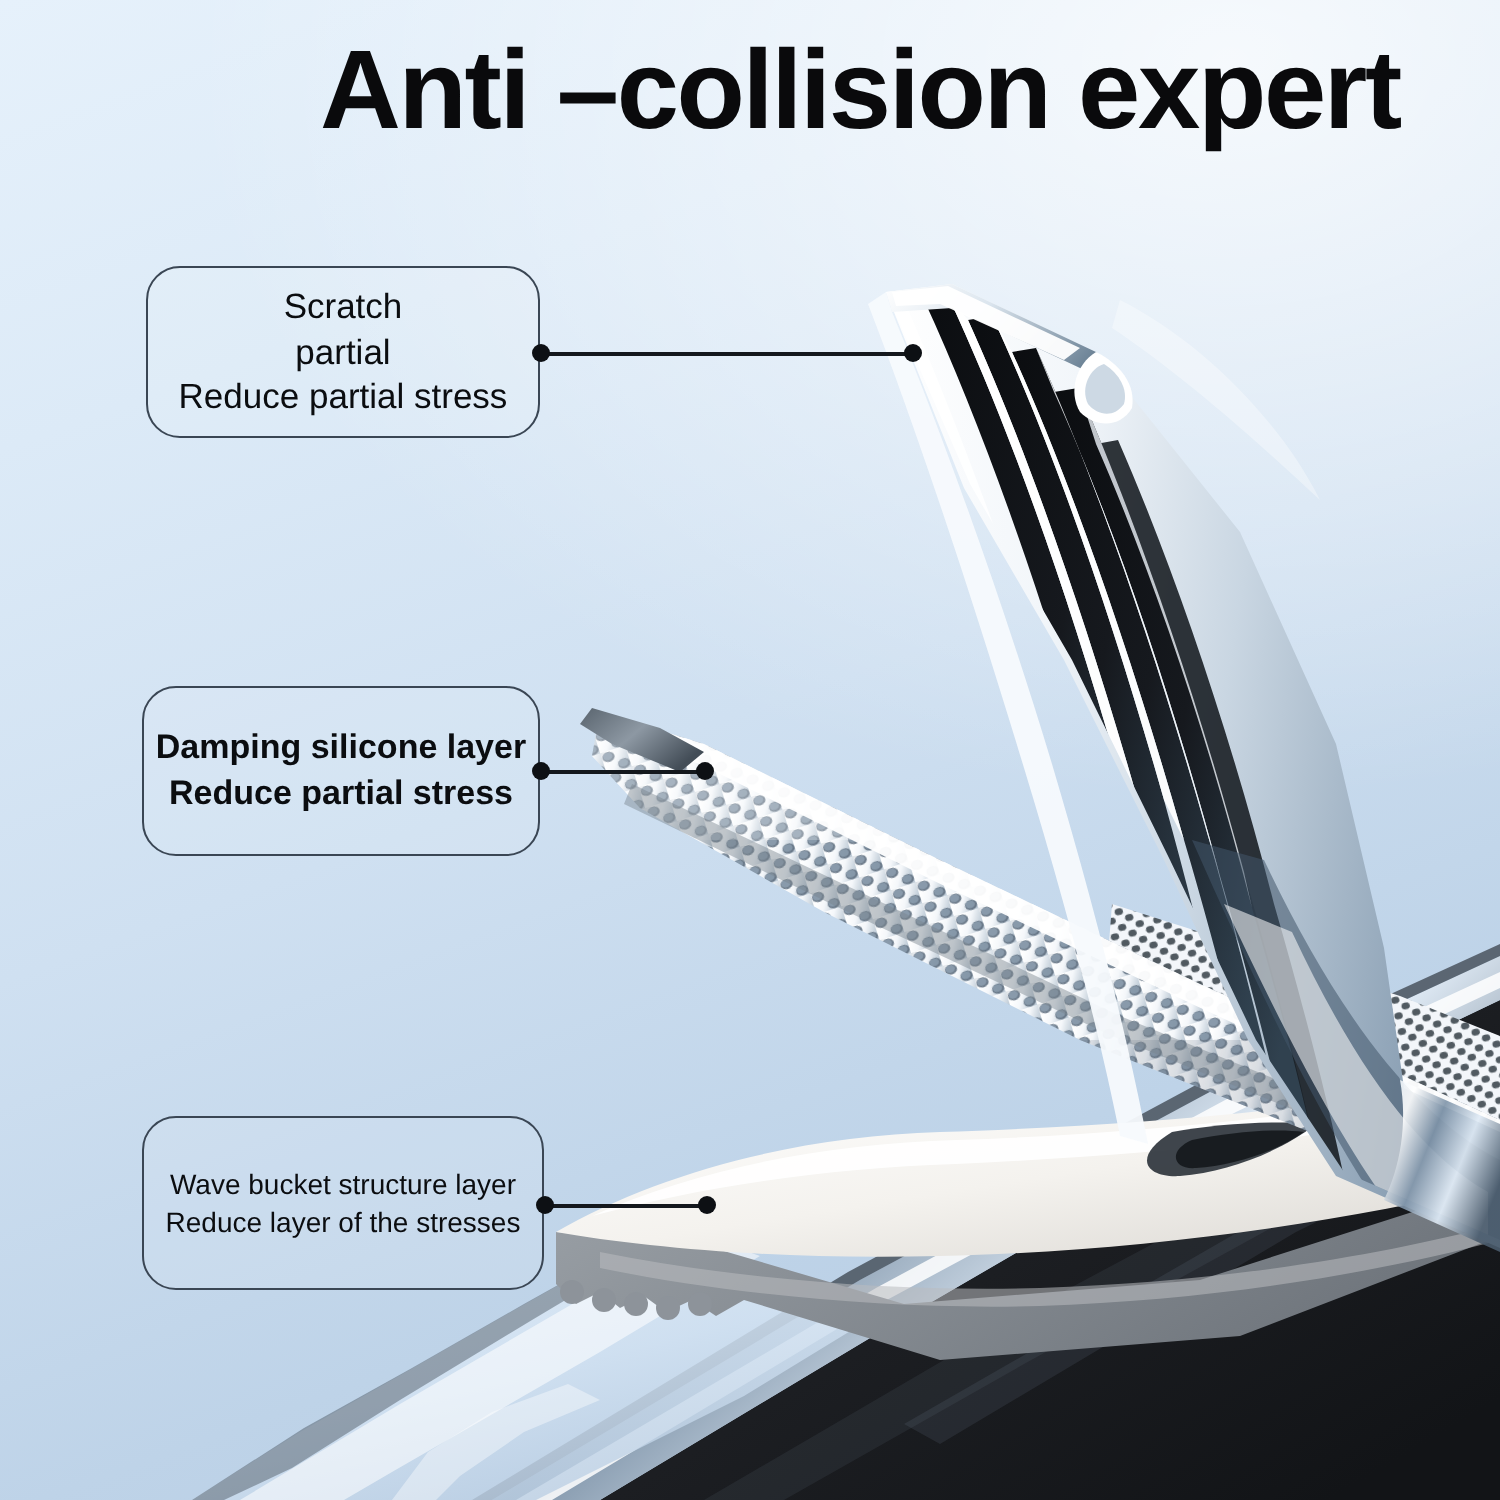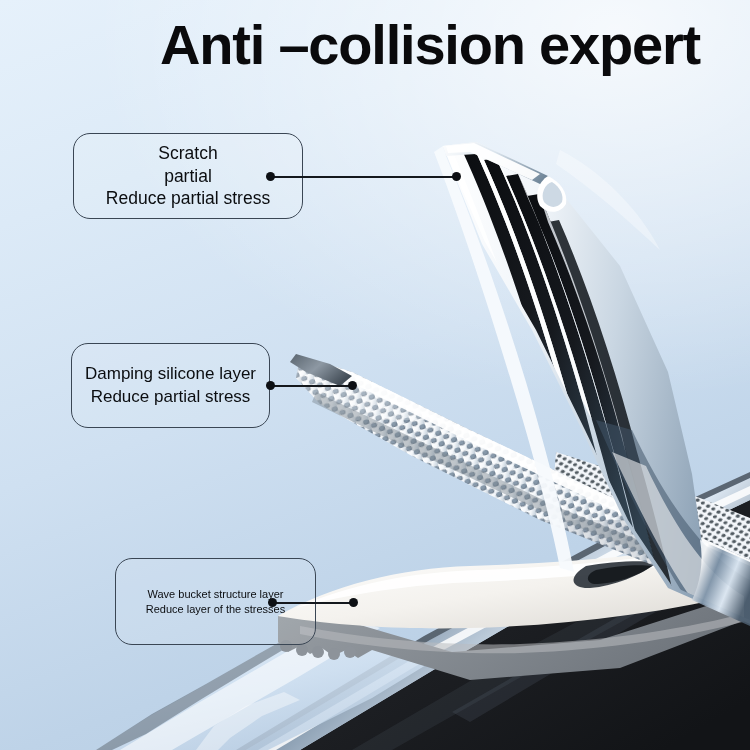--- a/index.html
+++ b/index.html
@@ -41,23 +41,23 @@
     background:rgba(255,255,255,0.10);
     box-sizing:border-box;
     display:flex;align-items:center;justify-content:center;
     text-align:center;
     color:#0b0d10;
     z-index:30;
   }
   .callout .lines{line-height:1.30;padding:0 6px;}
   .callout .ln{display:block;white-space:nowrap;}
 
-  #callout-1{left:73px;top:133px;width:230px;height:86px;font-size:17.5px;}
-  #callout-2{left:71px;top:343px;width:199px;height:85px;font-size:17px;}
-  #callout-3{left:71px;top:558px;width:201px;height:87px;font-size:11px;margin-left:44px;}
+  #callout-1{left:73px;top:133px;width:197px;height:86px;font-size:17.5px;}
+  #callout-2{left:71px;top:343px;width:199px;height:85px;font-size:17px;font-weight:bold;}
+  #callout-3{left:71px;top:558px;width:201px;height:87px;font-size:14px;}
 
   
   .leader{position:absolute;height:2px;background:#14181d;z-index:32;}
   .dot{
     position:absolute;width:9px;height:9px;border-radius:50%;
     background:#0d1014;z-index:33;
   }
   #leader-1{left:270px;top:176px;width:186px;}
   #leader-2{left:270px;top:385px;width:82px;}
   #leader-3{left:272px;top:602px;width:81px;}

